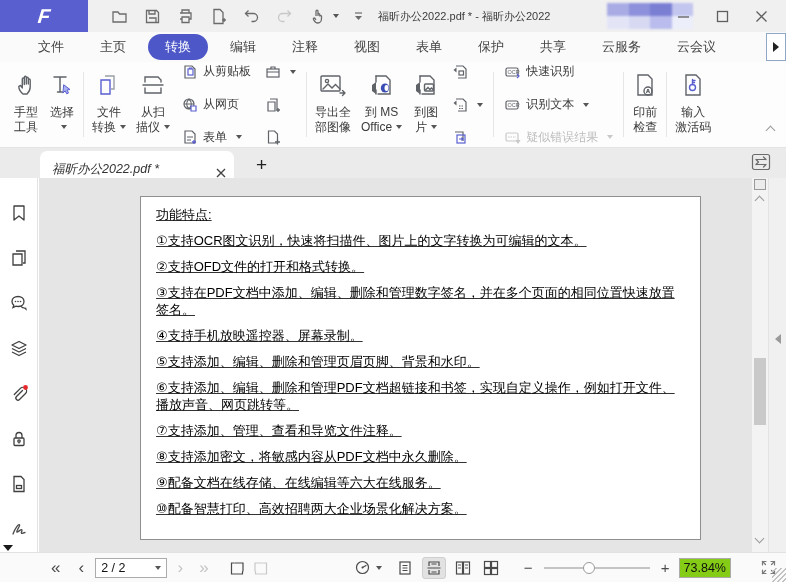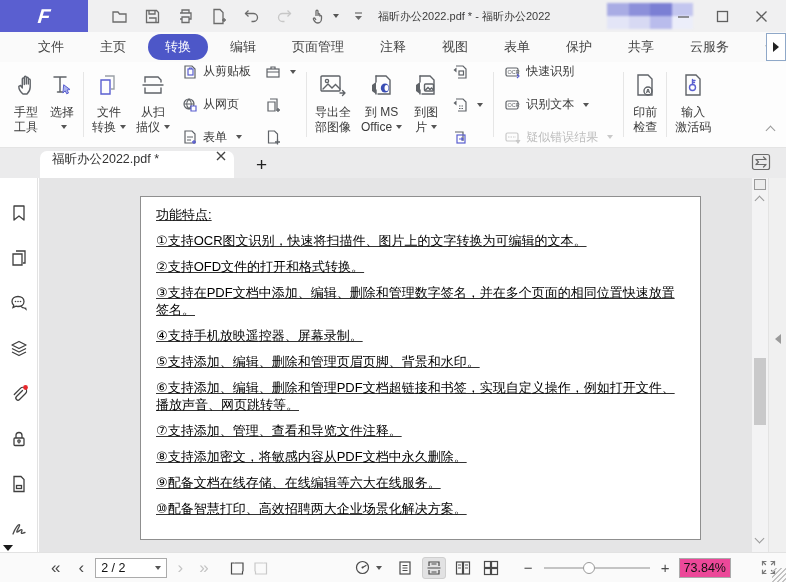--- a/index.html
+++ b/index.html
@@ -40,21 +40,21 @@
   .dis, .dis * { color:#bdbdbd !important; }
   .dis svg * { stroke:#c9c9c9 !important; }
   .dis .caret { border-top-color:#c9c9c9 !important; }
   .ribcollapse { position:absolute; right:12px; bottom:10px; }
   .chev { display:inline-block; width:7px; height:7px; border-right:1.6px solid #9a9a9a; border-bottom:1.6px solid #9a9a9a; }
   .chev.up { transform:rotate(-135deg); }
   .chev.down { transform:rotate(45deg); }
 
   
   .doctabbar { position:absolute; top:148px; left:0; right:0; height:30px; background:#ebebec; display:flex; align-items:flex-end; }
-  .doctab { margin-left:40px; width:194px; height:27px; background:#fff; border-radius:7px 7px 0 0; display:flex; align-items:flex-start; padding:0 8px 0 12px; gap:6px; }
+  .doctab { margin-left:40px; width:194px; height:27px; background:#fff; border-radius:7px 7px 0 0; display:flex; align-items:flex-end; padding:0 8px 0 12px; gap:6px;font-style:italic; }
   .doctab .dtlbl { flex:1; font-size:12.5px; color:#333; white-space:nowrap; overflow:hidden; }
   .newtab { margin-left:16px; font-size:19px; color:#222; line-height:26px; padding:0 6px; }
   .panelswap { position:absolute; right:14px; top:3px; }
 
   
   .main { position:absolute; top:178px; left:0; right:0; bottom:30px; }
   .sidebar { position:absolute; left:0; top:0; bottom:0; width:38px; background:#fff; border-right:1px solid #e2e2e2; display:flex; flex-direction:column; align-items:center; padding-top:12px; }
   .sbtn { height:47px; display:flex; align-items:center; justify-content:center; width:38px; }
   .sb-overflow { position:absolute; left:3px; bottom:1px; width:0; height:0; border-left:5px solid transparent; border-right:5px solid transparent; border-top:6px solid #1a1a1a; }
   .lstrip-arrow { position:absolute; left:40px; top:166px; width:0; height:0; border-top:5px solid transparent; border-bottom:5px solid transparent; border-left:6px solid #a9a9a9; }
@@ -73,21 +73,21 @@
   .statusbar { position:absolute; bottom:0; left:0; right:0; height:30px; background:#fafafa; border-top:1px solid #e2e2e2; display:flex; align-items:center; padding:0 10px; }
   .statusbar svg { display:block; }
   .navg { font-size:17px; color:#4a4a4a; line-height:1; padding:0 5px; }
   .navg.dis2 { color:#c4c4c4; }
   .pagebox { width:78px; height:20px; background:#fff; border:1px solid #ababab; display:flex; align-items:center; padding:0 5px; margin:0 6px; }
   .pagebox .pval { flex:1; font-size:12.5px; color:#111; }
   .layouticon { padding:2px 3px; border-radius:3px; margin:0 3px; }
   .layouticon.sel { background:#e2e2e3; border:1px solid #cfcfcf; }
   .zoomtrack { position:relative; width:118px; height:2px; background:#c4c4c4; margin:0 6px; }
   .zoomthumb { position:absolute; left:37%; top:-5px; width:12px; height:12px; border-radius:50%; background:#fff; border:1px solid #9a9a9a; }
-  .zoombox { width:54px; height:20px; background:#ec4899; border:1px solid #ababab; font-size:12.5px; color:#111; display:flex; align-items:center; padding:0 4px; margin-left:4px; }
+  .zoombox { width:54px; height:20px; background:#84cc16; border:1px solid #ababab; font-size:12.5px; color:#111; display:flex; align-items:center; padding:0 4px; margin-left:4px; }
   .grip { position:absolute; right:0; bottom:0; width:14px; height:14px; background:repeating-linear-gradient(-45deg, transparent 0 2px, #c2c2c2 2px 3.5px); }
 </style>
 </head>
 <body>
 
 <div class="app">
 
   <div class="titlebar">
     <div class="logo">
         <span>F</span>
@@ -162,21 +162,20 @@
           <path d="M1.5 1.5l10 10M11.5 1.5l-10 10" stroke="#5f5f5f" stroke-width="1.3" fill="none"></path>
         </svg>
     </div>
   </div>
 
   <div class="tabrow">
     <span class="rtab">文件</span>
     <span class="rtab">主页</span>
     <span class="rtab active">转换</span>
     <span class="rtab">编辑</span>
-    <span class="rtab">页面管理</span>
     <span class="rtab">注释</span>
     <span class="rtab">视图</span>
     <span class="rtab">表单</span>
     <span class="rtab">保护</span>
     <span class="rtab">共享</span>
     <span class="rtab">云服务</span>
     <span class="rtab">云会议</span>
 
     <span class="tabscroll">
         <i class="tri-r"></i>

